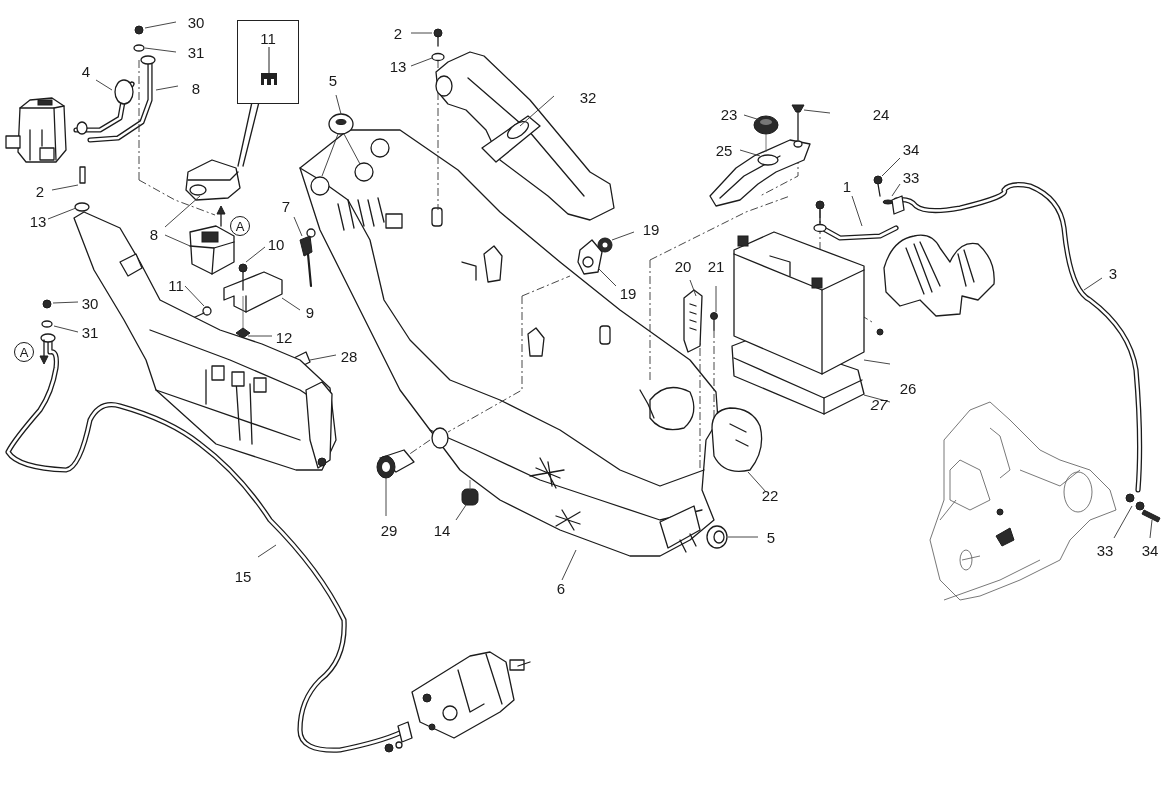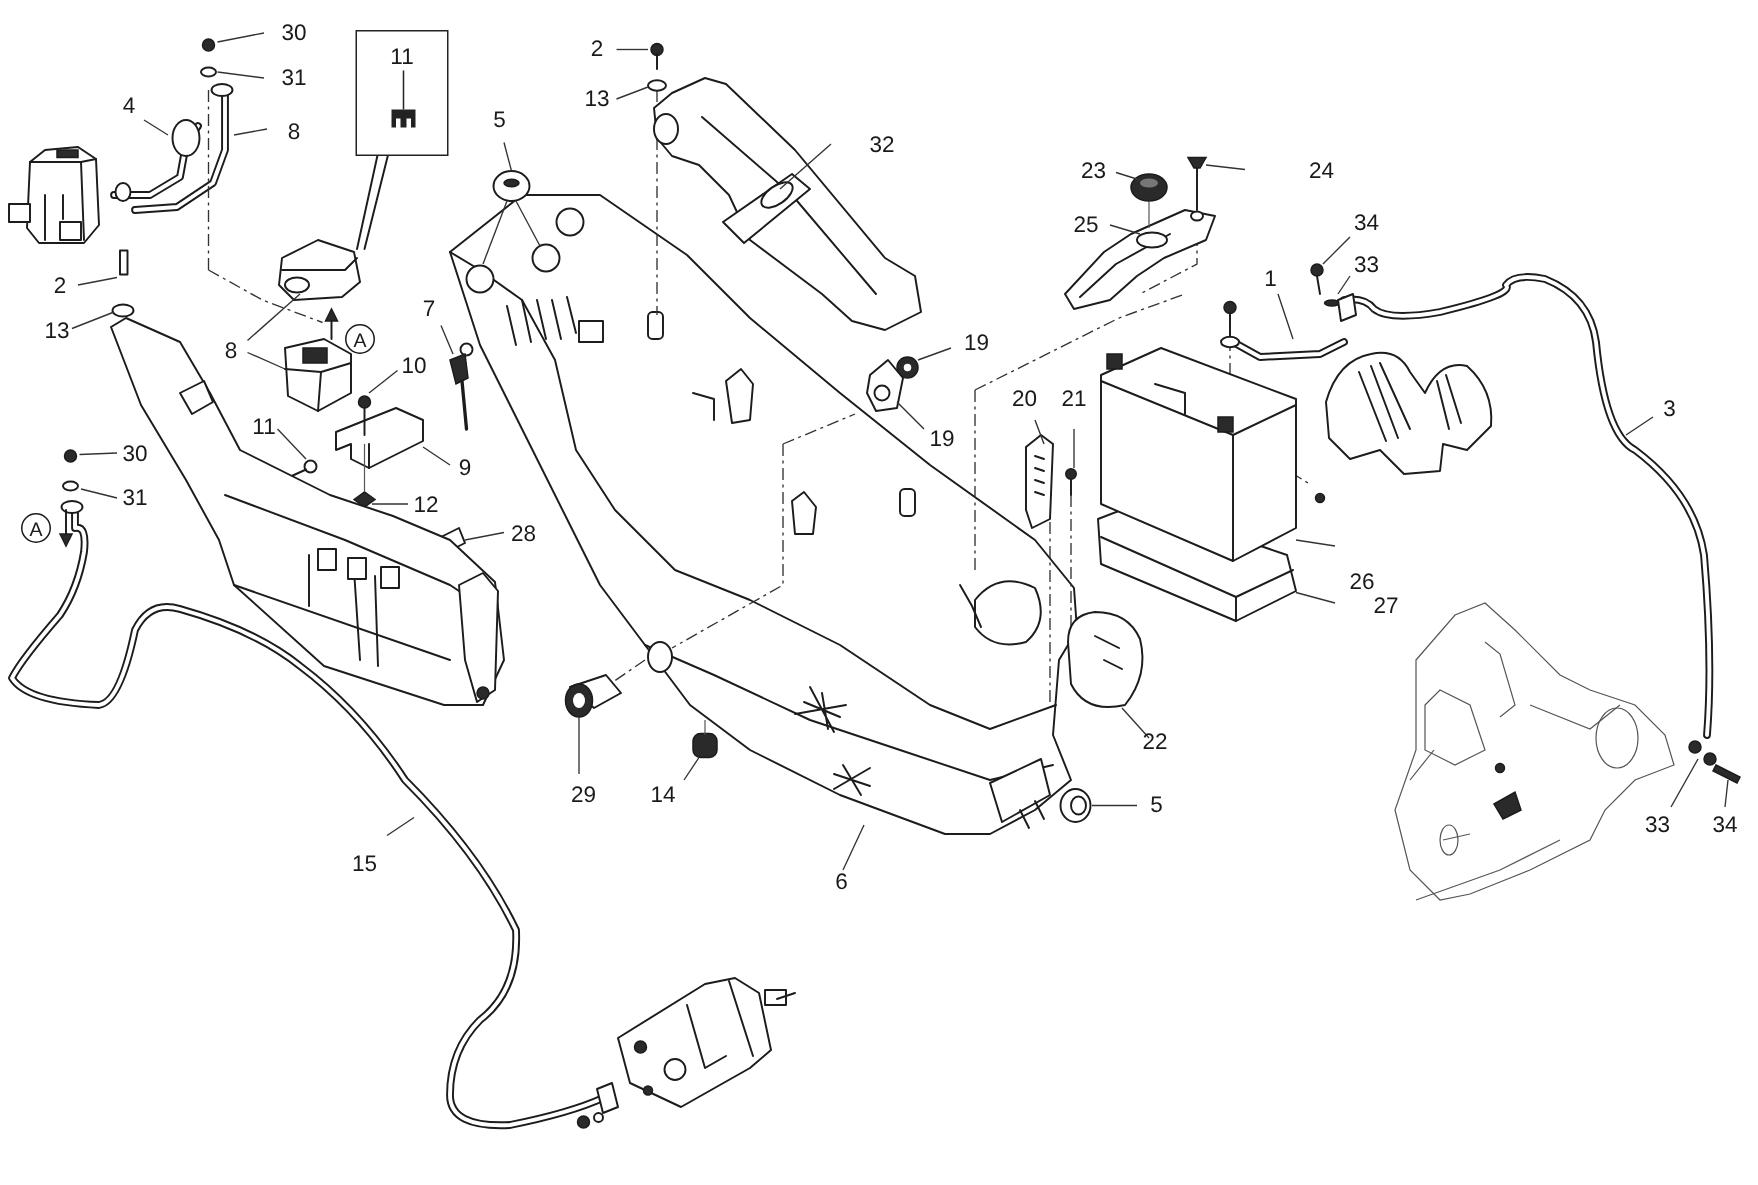--- a/index.html
+++ b/index.html
@@ -432,18 +432,18 @@
   <span class="callout" style="left:561px; top:588px;">6</span>
   <span class="callout" style="left:770px; top:495px;">22</span>
   <span class="callout" style="left:771px; top:537px;">5</span>
   <span class="callout" style="left:729px; top:114px;">23</span>
   <span class="callout" style="left:881px; top:114px;">24</span>
   <span class="callout" style="left:724px; top:150px;">25</span>
   <span class="callout" style="left:847px; top:186px;">1</span>
   <span class="callout" style="left:911px; top:149px;">34</span>
   <span class="callout" style="left:911px; top:177px;">33</span>
   <span class="callout" style="left:908px; top:364px;margin-top:24px;">26</span>
-  <span class="callout" style="left:924px; top:404px;">27</span>
+  <span class="callout" style="left:879px; top:404px;font-style:italic;">27</span>
   <span class="callout" style="left:1113px; top:273px;">3</span>
   <span class="callout" style="left:1105px; top:550px;">33</span>
   <span class="callout" style="left:1150px; top:550px;">34</span>
 
 </div>
 
 </body></html>

